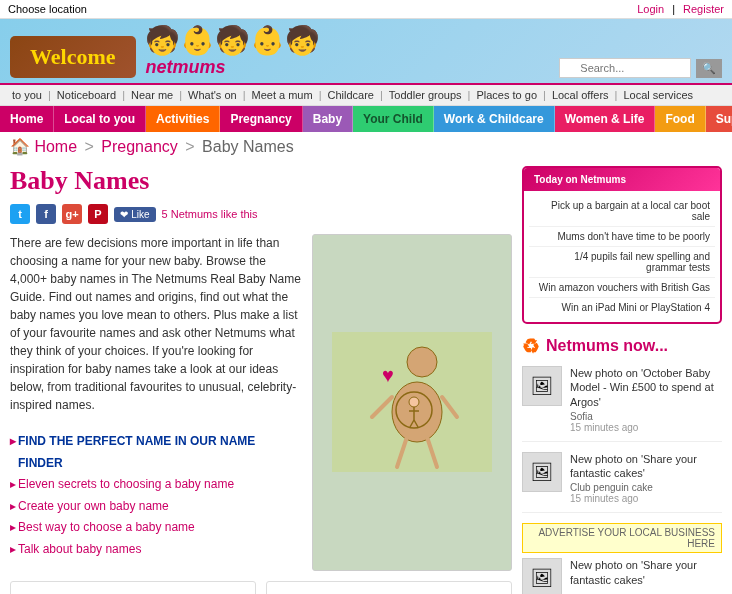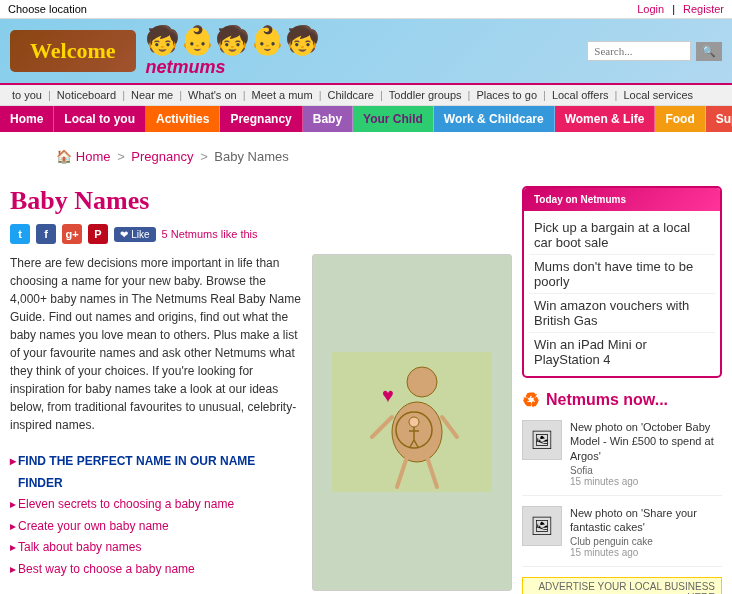--- a/index.html
+++ b/index.html
@@ -4,50 +4,50 @@
   <style>
     * { margin: 0; padding: 0; box-sizing: border-box; }
     body { font-family: Arial, sans-serif; font-size: 12px; background: #fff; width: 732px; overflow-x: hidden; }
 
     
     .top-bar { background: #fff; display: flex; align-items: center; justify-content: space-between; padding: 3px 8px; border-bottom: 1px solid #ddd; font-size: 11px; }
     .top-bar-right { display: flex; gap: 8px; }
     .top-bar-right a { color: #cc0066; text-decoration: none; font-size: 11px; }
 
     
-    .header { background: linear-gradient(135deg, #87CEEB 0%, #b0d8f0 100%); display: flex; align-items: center; padding: 5px 10px; position: relative; }
+    .header { background: linear-gradient(135deg, #87CEEB 0%, #b0d8f0 100%); display: flex; align-items: flex-end; padding: 5px 10px; position: relative; }
     .header-welcome { background: linear-gradient(135deg, #8B4513 0%, #A0522D 100%); color: #FFD700; font-size: 22px; font-weight: bold; padding: 8px 20px; border-radius: 5px; font-family: Georgia, serif; }
     .header-logo { display: flex; flex-direction: column; align-items: flex-start; margin-left: 10px; }
     .logo-figures { font-size: 28px; color: #cc0066; }
     .logo-text { color: #cc0066; font-size: 18px; font-weight: bold; font-style: italic; }
     .header-search { margin-left: auto; display: flex; align-items: center; gap: 5px; }
-    .header-search input { border: 1px solid #ccc; padding: 3px 6px; font-size: 11px; width: 104px; font-family: Liberation Serif, serif; }
+    .header-search input { border: 1px solid #ccc; padding: 3px 20px; font-size: 11px; width: 132px; }
     .search-btn { background: #999; color: #fff; border: none; padding: 3px 6px; cursor: pointer; font-size: 11px; }
 
     
     .nav-top { background: #f0f0f0; display: flex; align-items: center; padding: 3px 8px; border-top: 2px solid #cc0066; border-bottom: 1px solid #ddd; font-size: 11px; flex-wrap: wrap; gap: 2px; }
     .nav-top a { color: #333; text-decoration: none; padding: 1px 4px; }
     .nav-top .sep { color: #999; }
 
     
     .nav-main { display: flex; background: #cc0066; }
     .nav-main-item { padding: 6px 10px; color: #fff; font-size: 12px; font-weight: bold; cursor: pointer; white-space: nowrap; border-right: 1px solid rgba(255,255,255,0.3); }
     .nav-main-item.activities { background: #ff6600; }
     .nav-main-item.pregnancy { background: #cc0066; }
     .nav-main-item.baby { background: #9b59b6; }
-    .nav-main-item.your-child { background: #2ecc71; color: #701a75; }
+    .nav-main-item.your-child { background: #2ecc71; color: #14532d; }
     .nav-main-item.work-childcare { background: #3498db; }
     .nav-main-item.women-life { background: #e91e63; }
     .nav-main-item.food { background: #f39c12; }
     .nav-main-item.support { background: #e74c3c; }
     .nav-main-item.home { background: #cc0066; }
     .nav-main-item.local { background: #cc0066; }
 
     
-    .breadcrumb { padding: 17px 10px; font-size: 13px; color: #666; margin-left: 46px; }
+    .breadcrumb { padding: 5px 10px; font-size: 16px; color: #666; }
     .breadcrumb a { color: #cc0066; text-decoration: none; }
     .breadcrumb .sep { margin: 0 3px; color: #999; }
 
     
     .main-content { display: flex; padding: 5px 10px; gap: 10px; }
 
     
     .left-content { flex: 1; }
 
     .page-title { color: #cc0066; font-size: 26px; font-weight: bold; margin-bottom: 8px; font-family: Georgia, serif; }
@@ -75,21 +75,21 @@
     
     .bottom-boxes { display: flex; gap: 10px; margin-top: 10px; }
     .bottom-box { flex: 1; border: 1px solid #ddd; border-radius: 3px; padding: 8px; background: #fff; }
 
     
     .right-sidebar { width: 200px; flex-shrink: 0; }
 
     .today-box { border: 2px solid #cc0066; border-radius: 5px; margin-bottom: 10px; overflow: hidden; }
     .today-box-title { background: linear-gradient(135deg, #cc0066, #ff3399); color: #fff; padding: 6px 10px; font-size: 10px; font-weight: bold; }
     .today-box-items { padding: 5px; }
-    .today-box-item { padding: 4px 5px; font-size: 13px; color: #333; border-bottom: 1px solid #f0f0f0; cursor: pointer; }
+    .today-box-item { padding: 4px 5px; font-size: 10px; color: #333; border-bottom: 1px solid #f0f0f0; cursor: pointer; text-align: right; }
     .today-box-item:last-child { border-bottom: none; }
 
     .netmums-now { margin-top: 10px; }
     .netmums-now-title { color: #cc0066; font-size: 16px; font-weight: bold; margin-bottom: 8px; display: flex; align-items: center; gap: 6px; }
     .recycle-icon { font-size: 20px; color: #ff6600; }
 
     .news-item { display: flex; gap: 8px; margin-bottom: 10px; padding-bottom: 8px; border-bottom: 1px solid #eee; }
     .news-thumb { width: 40px; height: 40px; background: #ddd; border: 1px solid #ccc; flex-shrink: 0; display: flex; align-items: center; justify-content: center; font-size: 18px; }
     .news-content { flex: 1; }
     .news-title { font-size: 11px; color: #333; line-height: 1.3; margin-bottom: 2px; cursor: pointer; }
@@ -179,22 +179,22 @@
       <span class="social-count">5 Netmums like this</span>
     </div>
 
     <div class="article-with-image">
       <div>
         <p class="article-text">There are few decisions more important in life than choosing a name for your new baby. Browse the 4,000+ baby names in The Netmums Real Baby Name Guide. Find out names and origins, find out what the baby names you love mean to others. Plus make a list of your favourite names and ask other Netmums what they think of your choices. If you're looking for inspiration for baby names take a look at our ideas below, from traditional favourites to unusual, celebrity-inspired names.</p>
         <div class="article-links">
           <a style="font-weight:bold;font-size:12px;color:#003399;">FIND THE PERFECT NAME IN OUR NAME FINDER</a>
           <a>Eleven secrets to choosing a baby name</a>
           <a>Create your own baby name</a>
+          <a>Best way to choose a baby name</a>
           <a>Talk about baby names</a>
-          <a>Best way to choose a baby name</a>
         </div>
       </div>
       <div class="article-image">
         <svg width="160" height="140" viewBox="0 0 160 140" xmlns="http://www.w3.org/2000/svg">
 
           <rect width="160" height="140" fill="#c8d8a0"></rect>
 
           <circle cx="90" cy="30" r="15" fill="#d4a574" stroke="#8B6914" stroke-width="1"></circle>
 
           <ellipse cx="85" cy="80" rx="25" ry="30" fill="#d4a574" stroke="#8B6914" stroke-width="1"></ellipse>
@@ -236,20 +236,21 @@
     </div>
   </div>
 
   <div class="right-sidebar">
 
     <div class="today-box">
       <div class="today-box-title">Today on Netmums</div>
       <div class="today-box-items">
         <div class="today-box-item">Pick up a bargain at a local car boot sale</div>
         <div class="today-box-item">Mums don't have time to be poorly</div>
+        <div class="today-box-item">1/4 pupils fail new spelling and grammar tests</div>
         <div class="today-box-item">Win amazon vouchers with British Gas</div>
         <div class="today-box-item">Win an iPad Mini or PlayStation 4</div>
       </div>
     </div>
 
     <div class="netmums-now">
       <div class="netmums-now-title">
         <span class="recycle-icon">♻</span>
         <span>Netmums now...</span>
       </div>

